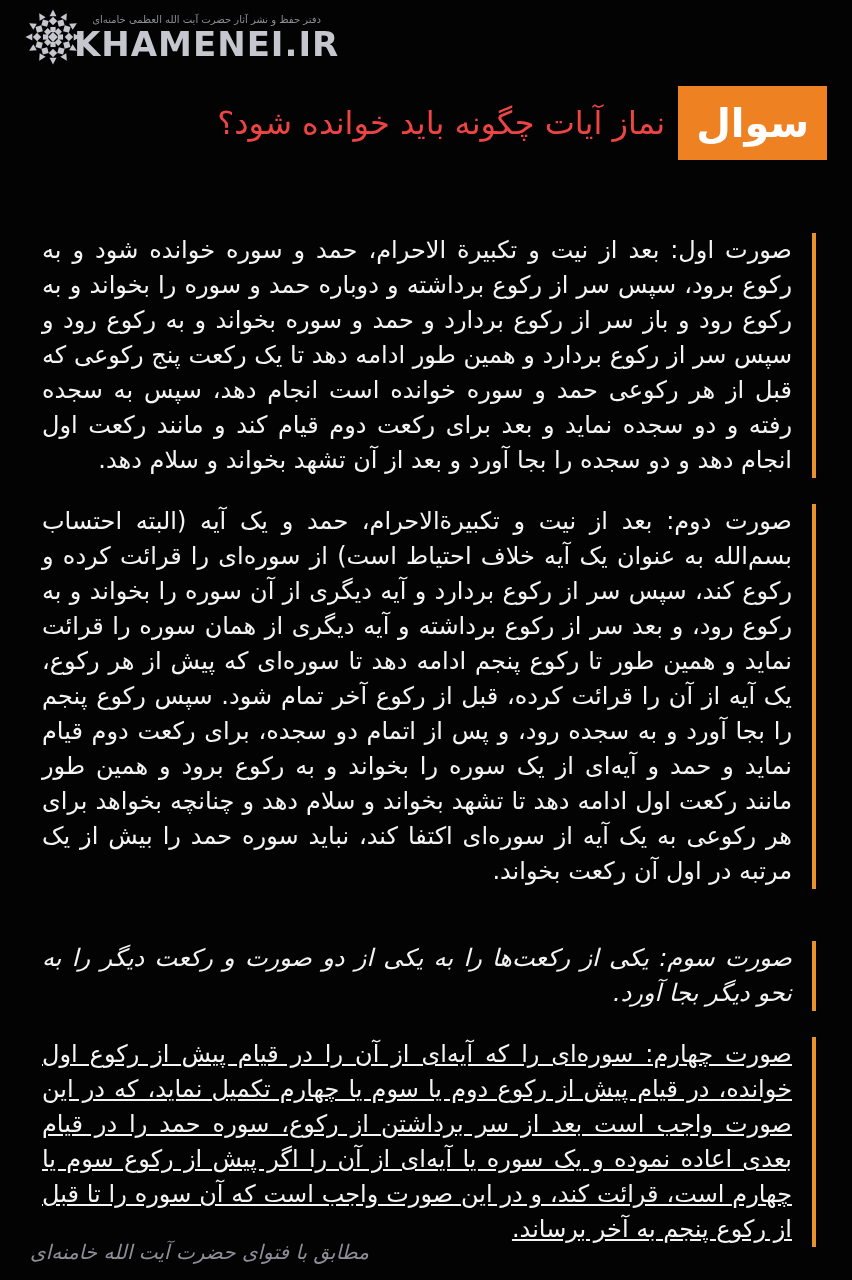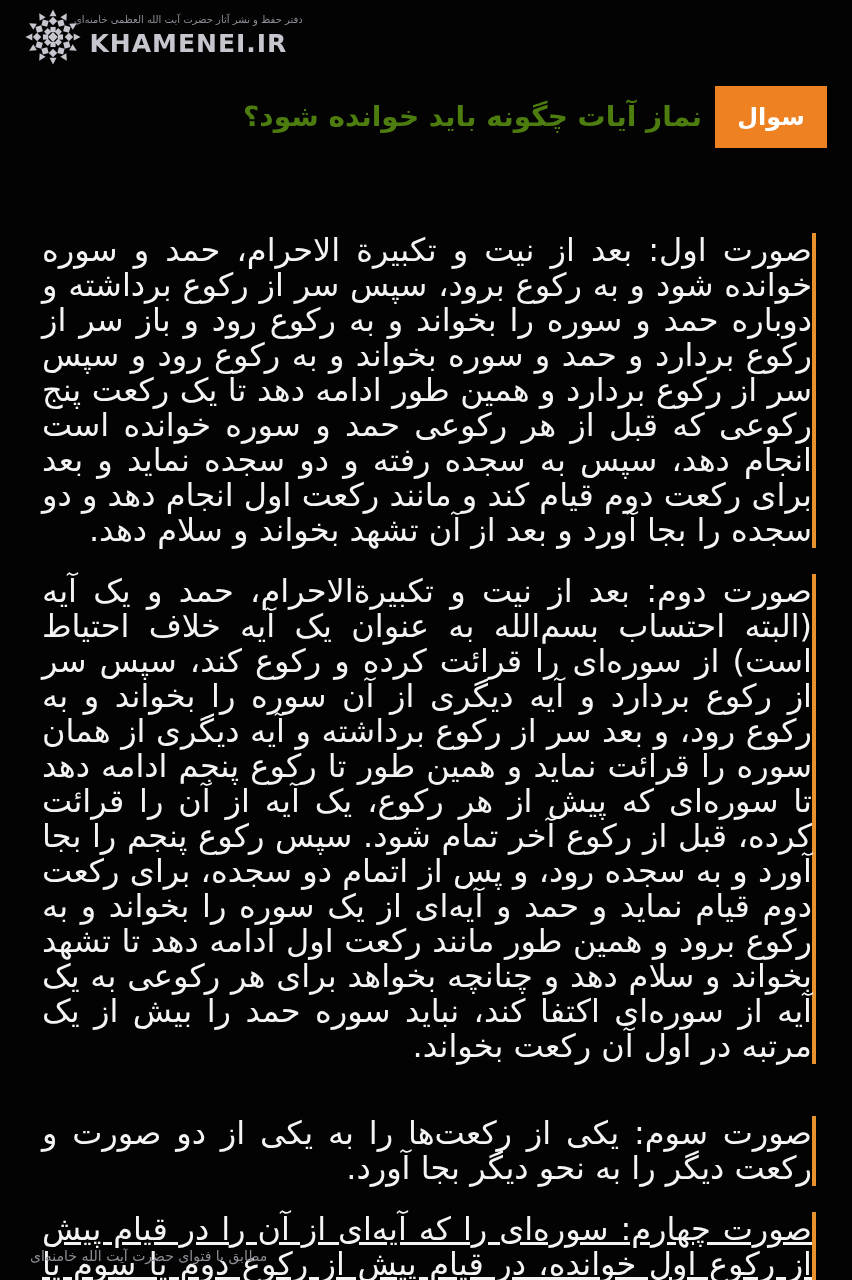--- a/index.html
+++ b/index.html
@@ -29,61 +29,62 @@
   }
   .emblem{color:var(--logo);flex:0 0 auto;margin-right:-8px;}
   .logo-text{display:flex;flex-direction:column;align-items:center;}
   .tagline{
     direction:rtl;
     font-size:10px;color:var(--muted);
     letter-spacing:0;line-height:14px;
     white-space:nowrap;
   }
   .wordmark{
-    font-size:25px;font-weight:bold;color:var(--logo);
+    font-size:34px;font-weight:bold;color:var(--logo);
     letter-spacing:1px;line-height:34px;white-space:nowrap;
   }
   
   .qa{
     position:absolute;top:86px;right:25px;left:25px;
     display:flex;flex-direction:column;gap:5px;
   }
   .qa-row{display:flex;align-items:stretch;gap:13px;}
   .qa-label{
     background:var(--accent);
-    color:#fff;font-weight:bold;font-size:24px;
-    padding:8px 18px;
+    color:#fff;font-weight:bold;font-size:40px;
+    padding:14px 18px;
     display:flex;align-items:center;justify-content:center;
     min-width:112px;min-height:62px;
   }
   .qa-text{
-    color:#4d7c0f;font-weight:bold;font-size:28px;
+    color:#ef4444;font-weight:normal;font-size:32px;
     display:flex;align-items:center;
     line-height:1.2;
   }
   
   .content{
     position:absolute;top:233px;right:36px;left:42px;
   }
   .para{
     border-right:4px solid var(--accent-line);
-    padding-right:0;
+    padding-right:20px;
     color:var(--text);
-    font-size:32px;line-height:35px;
+    font-size:24px;line-height:35px;
     text-align:justify;
   }
   .para + .para{margin-top:26px;}
-  .para:nth-of-type(3){margin-top:52px;}
+  .para:nth-of-type(3){margin-top:52px;font-style:italic;}
   .para:nth-of-type(4){margin-top:26px;text-decoration:underline;}
   
   .footer{
     position:absolute;left:30px;bottom:16px;
     direction:rtl;
-    font-size:14px;color:var(--muted);
+    font-size:20px;color:var(--muted);
     white-space:nowrap;
+    font-style:italic;
   }
 </style>
 </head>
 <body>
 
 <div class="page">
 
   <div class="logo">
     <svg class="emblem" width="58" height="58" viewBox="0 0 60 60" aria-hidden="true">
       <defs>

